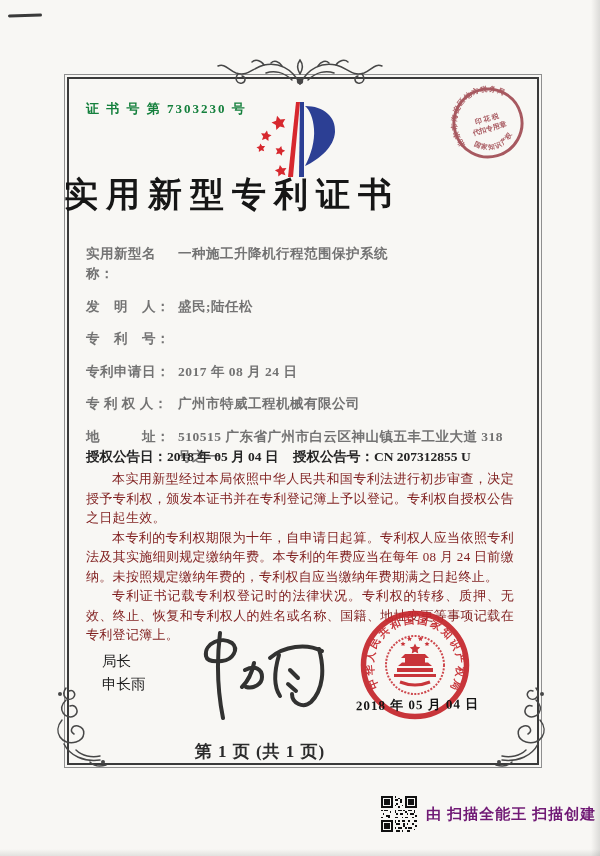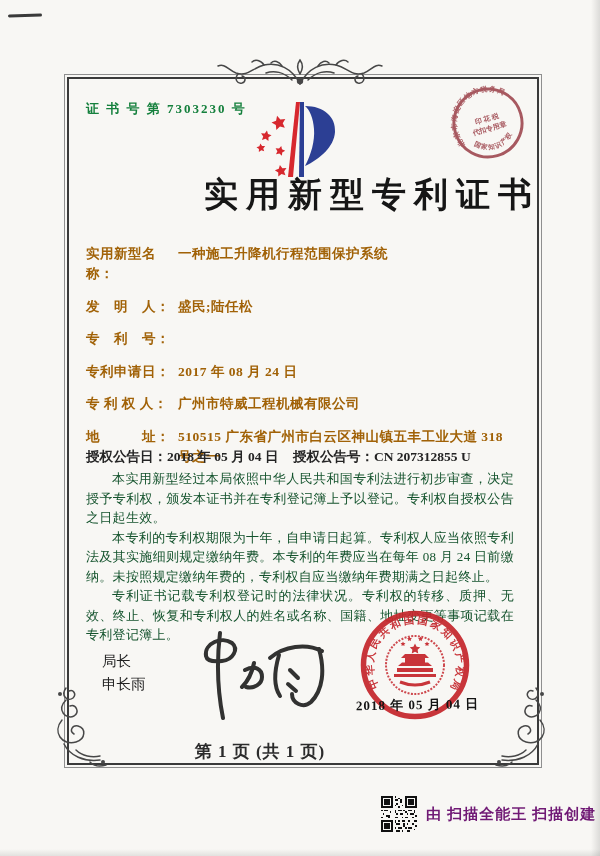--- a/index.html
+++ b/index.html
@@ -25,36 +25,36 @@
   .ornament-bl{position:absolute;left:46px;top:686px;}
   .ornament-br{position:absolute;left:494px;top:686px;}
 
   .cert-no{position:absolute;left:86px;top:100px;font-size:13px;font-weight:700;
     letter-spacing:2px;color:#15803d;}
 
   .logo{position:absolute;left:252px;top:95px;}
 
   .tax-stamp{position:absolute;left:449px;top:84px;transform:rotate(-16deg);opacity:.85;}
 
-  .title{position:absolute;left:64px;top:172px;width:476px;text-align:right;
+  .title{position:absolute;left:64px;top:172px;width:476px;text-align:left;
     font-size:34px;font-weight:700;letter-spacing:8px;color:#161616;}
 
   .fields{position:absolute;left:86px;top:244px;width:432px;}
   .field-row{display:flex;align-items:flex-start;margin-bottom:12.5px;
-    font-size:13.5px;font-weight:700;line-height:20px;color:#a16207;}
+    font-size:13.5px;font-weight:700;line-height:20px;color:#737373;}
   .field-label{width:92px;flex:0 0 92px;letter-spacing:.5px;}
   .field-value{letter-spacing:.5px;}
   .field-value.addr{max-width:330px;}
 
   .grant-row{position:absolute;left:86px;top:448px;width:432px;font-size:13.5px;
     font-weight:700;color:#242424;}
   .grant-pair2{position:absolute;left:207px;top:0;}
 
   .body-text{position:absolute;left:86px;top:469px;width:428px;
-    font-size:13px;line-height:19.5px;text-align:justify;color:#14532d;}
+    font-size:13px;line-height:19.5px;text-align:justify;color:#7f1d1d;}
   .body-text p{margin:0;text-indent:2em;letter-spacing:.3px;}
 
   .signoff{position:absolute;left:102px;top:650px;font-size:14.5px;font-weight:400;
     font-family:"Liberation Sans","DejaVu Sans",sans-serif;color:#222;line-height:23px;}
 
   .signature{position:absolute;left:182px;top:630px;}
 
   .authority-seal{position:absolute;left:358px;top:608px;opacity:.93;}
   .seal-date{position:absolute;left:356px;top:696px;width:140px;font-size:13px;
     font-weight:700;letter-spacing:1px;color:#141414;transform:rotate(-1deg);}

